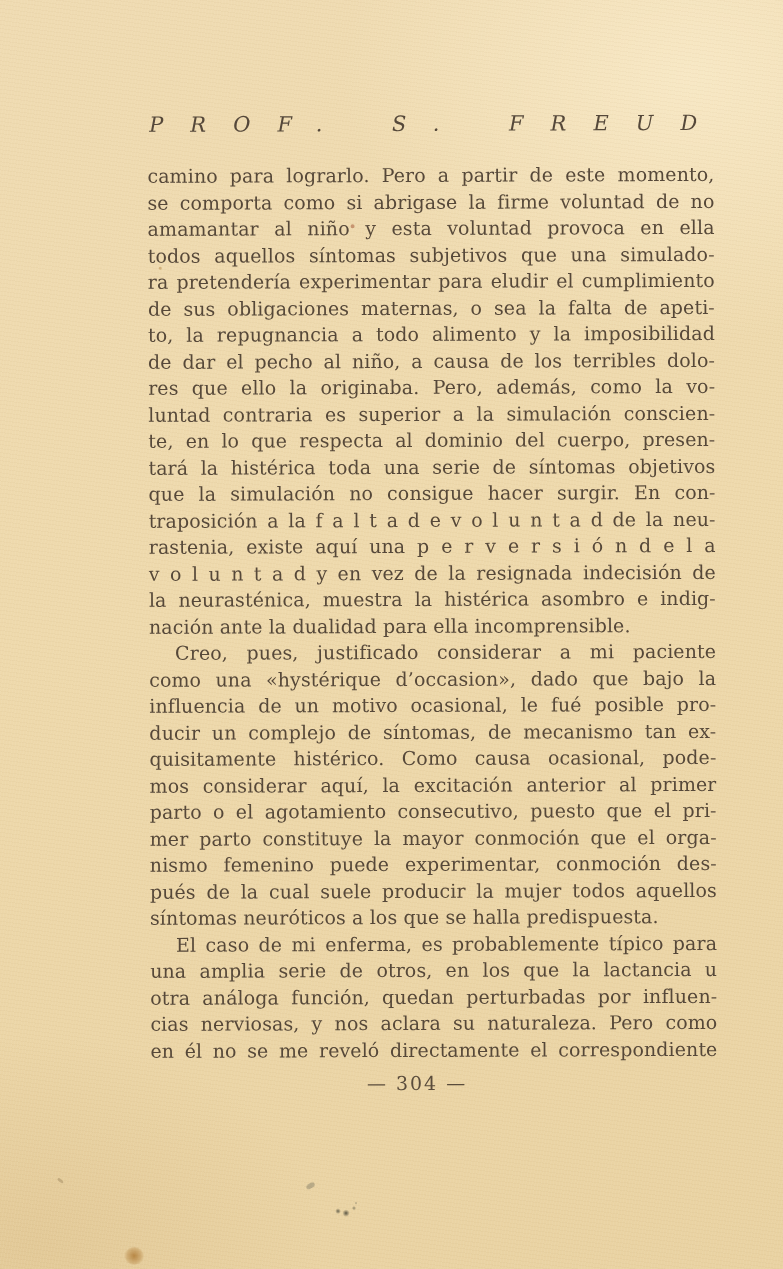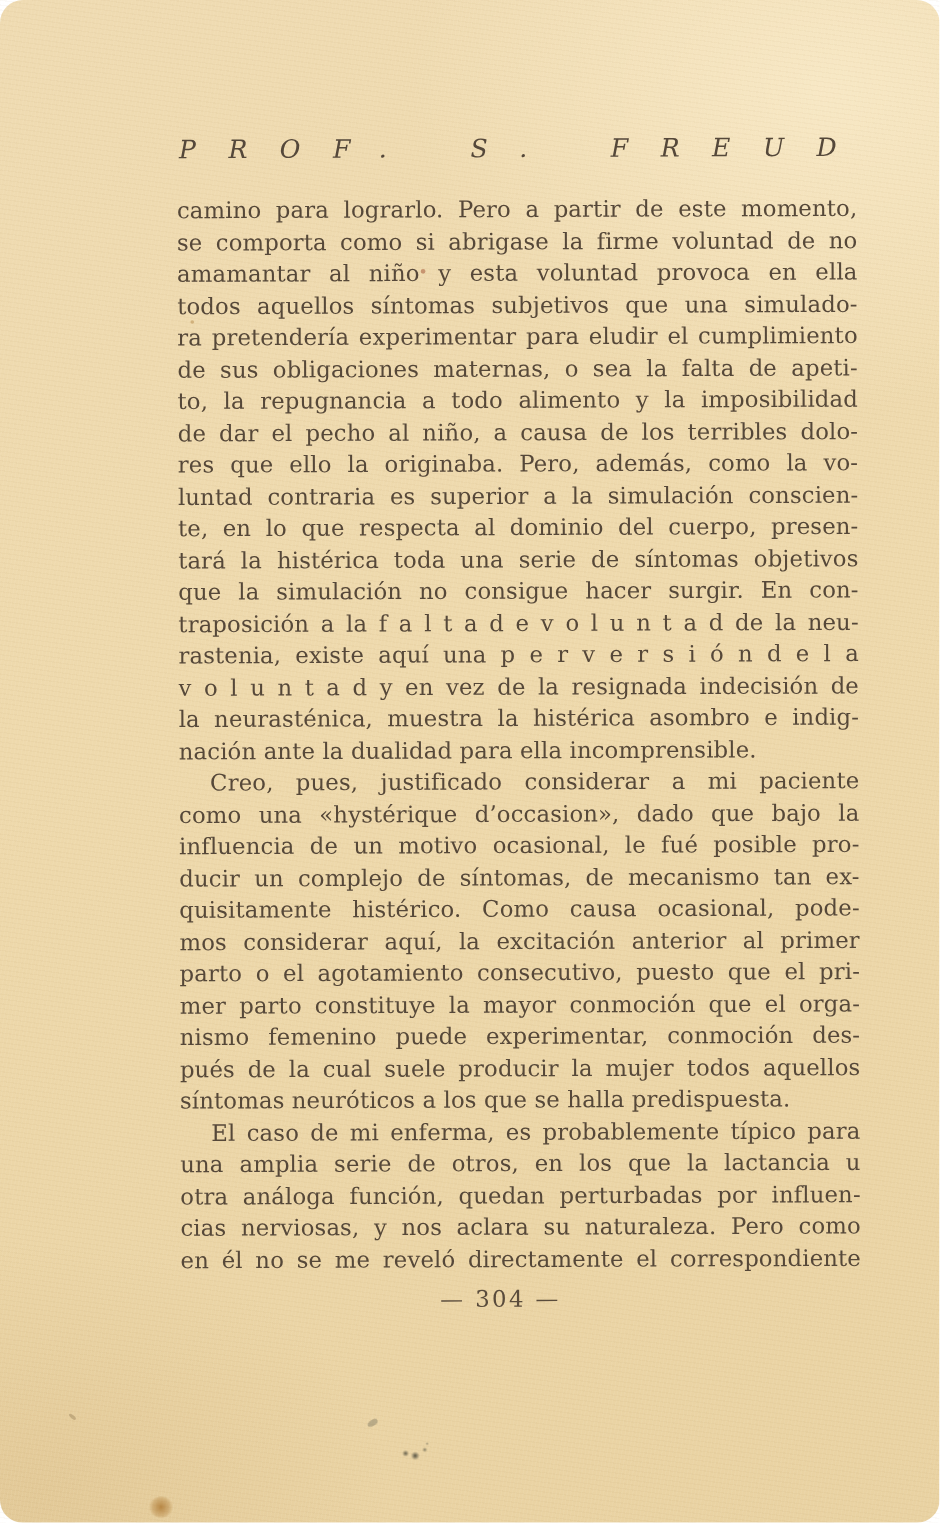--- a/index.html
+++ b/index.html
@@ -9,21 +9,20 @@
     font-family: "DejaVu Serif", "Liberation Serif", serif;
   }
   .page {
     position: relative;
     width: 783px; height: 1269px;
     background:
       radial-gradient(ellipse 500px 380px at 88% 6%, rgba(255,243,214,0.55), rgba(255,243,214,0) 70%),
       radial-gradient(ellipse 420px 300px at 4% 98%, rgba(170,125,60,0.12), rgba(170,125,60,0) 70%),
       linear-gradient(168deg, #efdbb2 0%, #eed9ac 45%, #e9d2a2 100%);
     color: #564839;
-    border-radius: 19px;
   }
   
   .page::before {
     content: "";
     position: absolute; inset: 0;
     background:
       repeating-linear-gradient(100deg, rgba(255,248,229,0.06) 0 1px, rgba(255,248,229,0) 1px 3px),
       repeating-linear-gradient(8deg, rgba(136,98,44,0.035) 0 1px, rgba(136,98,44,0) 1px 4px);
     pointer-events: none;
   }

